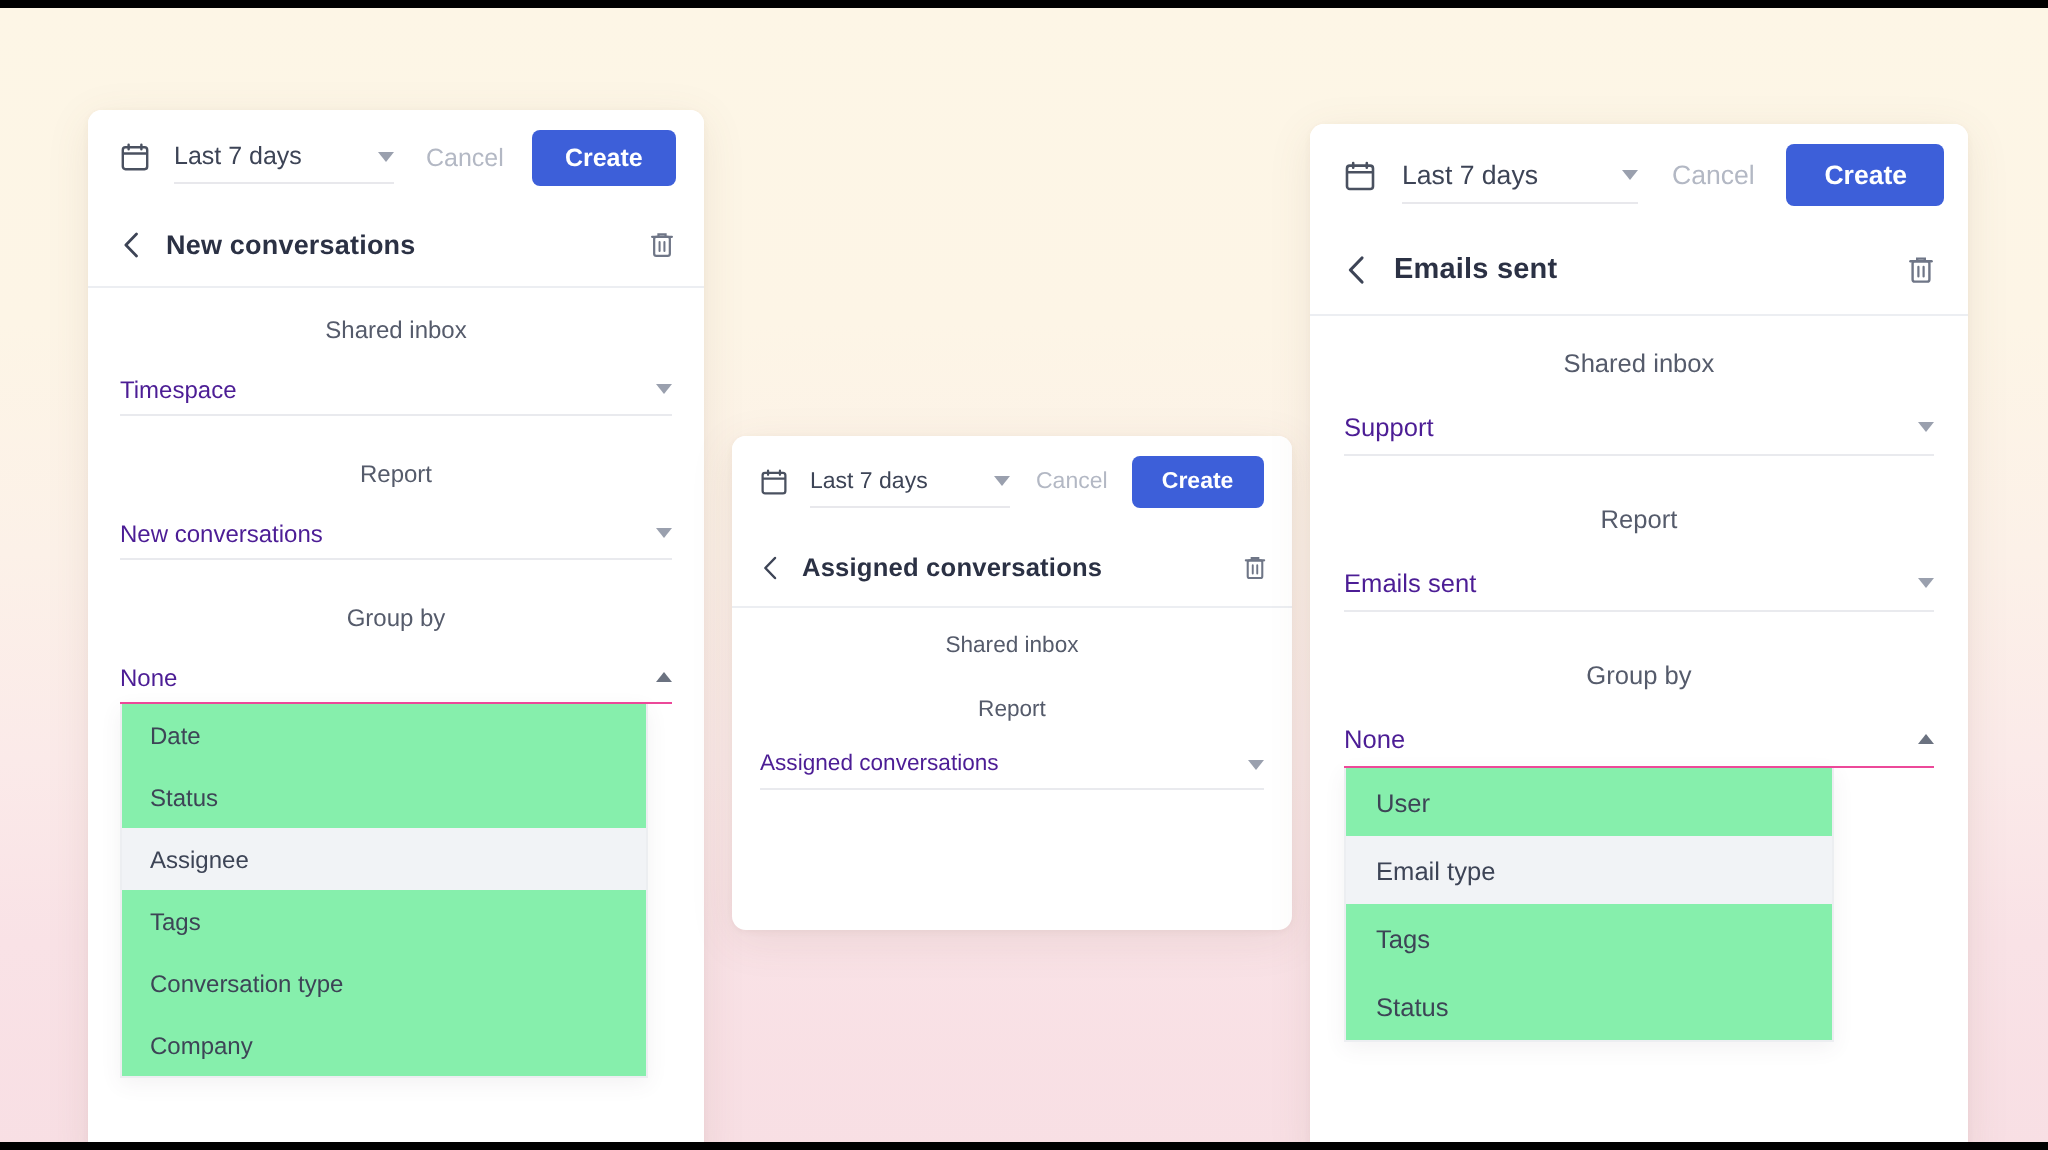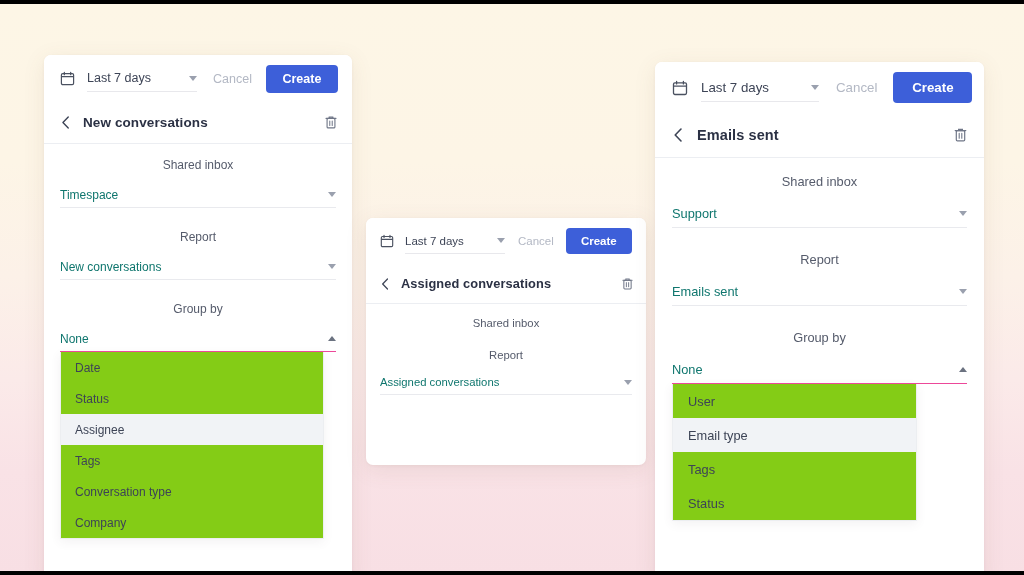--- a/index.html
+++ b/index.html
@@ -132,36 +132,36 @@
   .field { position: relative; }
   .field-label { color: #555b6b; text-align: center; }
   .field-value-row {
     display: flex;
     align-items: center;
     justify-content: space-between;
     border-bottom: 1px solid #e9eaee;
     cursor: pointer;
   }
   .field-value-row.open { border-bottom: 1px solid #ec4899; }
-  .field-value { color: #0f766e; }
+  .field-value { color: #4c1d95; }
 
   
   .dropdown {
     background: #ffffff;
     border-left: 1px solid #eceef1;
     border-right: 1px solid #eceef1;
     border-bottom: 1px solid #eceef1;
     box-shadow: 0 3px 10px rgba(80,70,90,0.07);
   }
   .dd-item {
     display: flex;
     align-items: center;
     color: #3d4456;
     cursor: pointer;
-    background: #84cc16;
+    background: #86efac;
   }
   .dd-item.selected { background: #f1f3f6; }
 
   
   #card-left { left: 44px; top: 55px; width: 308px; height: 530px; }
   #card-left .toolbar { height: 47px; padding: 0 14px 0 16px; }
   #card-left .cal-icon { margin-right: 12px; }
   #card-left .daterange { width: 110px; height: 26px; margin-right: 16px; font-size: 12.5px; }
   #card-left .cancel-btn { font-size: 12.5px; margin-right: 14px; }
   #card-left .create-btn { width: 72px; height: 28px; font-size: 12.5px; line-height: 28px; }

